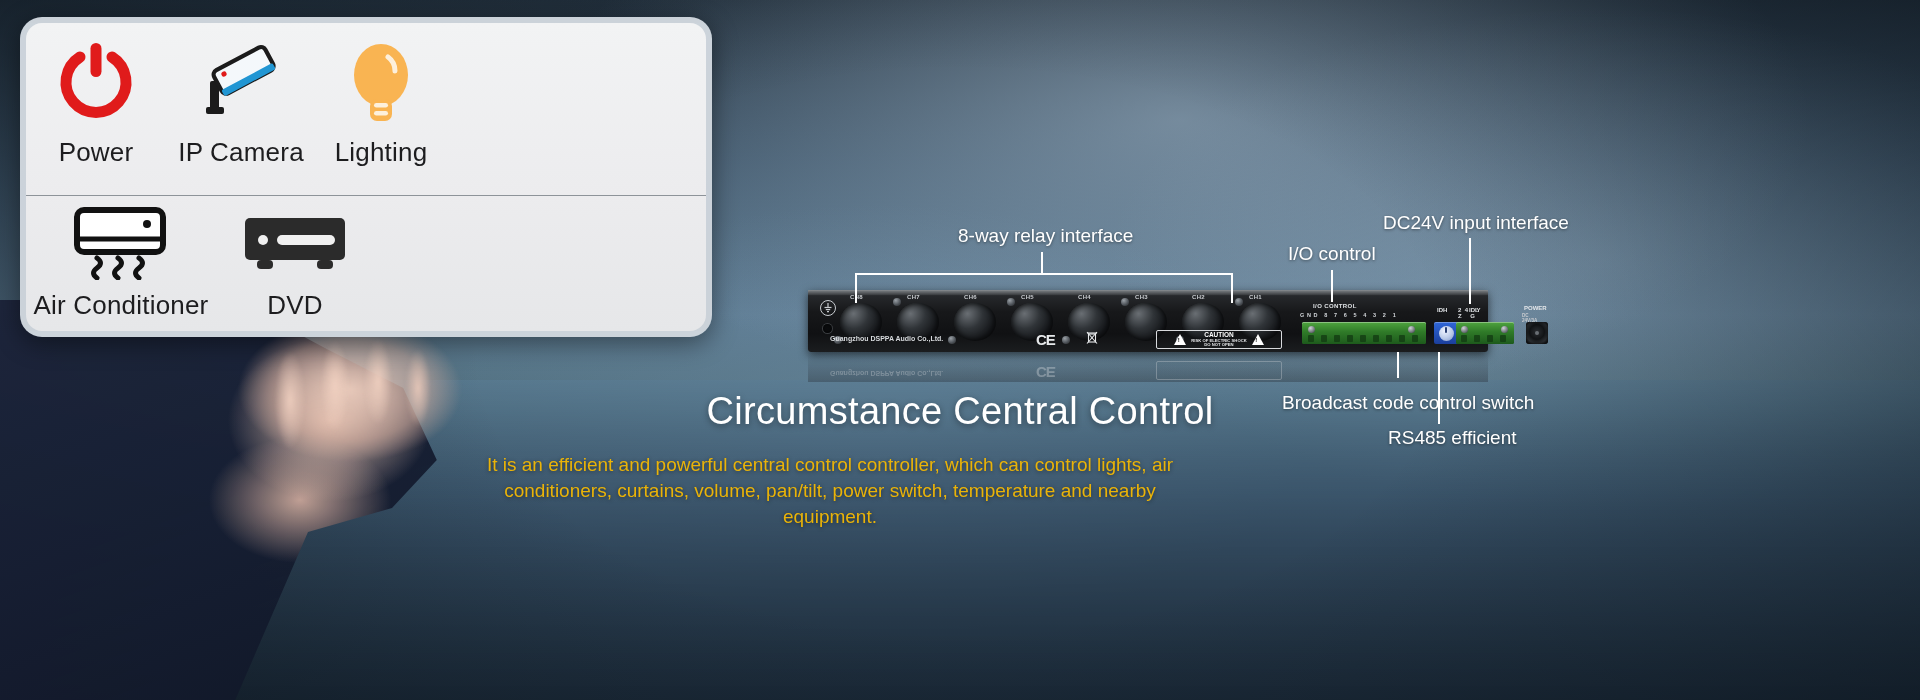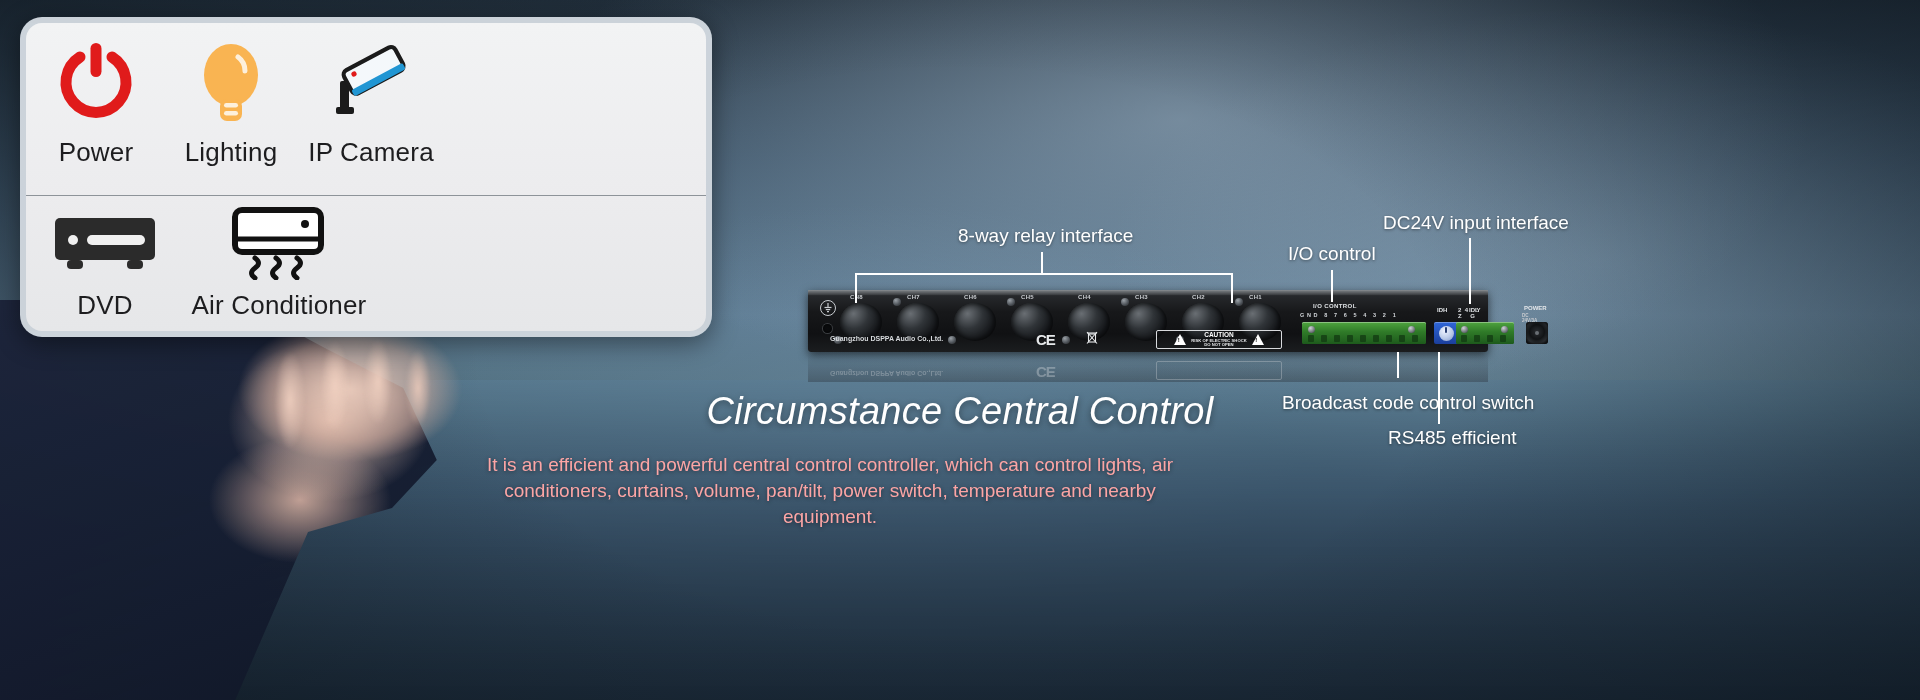--- a/index.html
+++ b/index.html
@@ -108,23 +108,23 @@
   #dcjack{position:absolute;left:718px;top:32px;width:22px;height:22px;border-radius:3px;
     background:radial-gradient(circle at 50% 45%,#2a2d31 0%,#121416 45%,#2e3236 70%,#0c0d0f 100%);
     box-shadow:inset 0 0 4px #000;}
   #dcjack::after{content:"";position:absolute;left:9px;top:9px;width:4px;height:4px;border-radius:50%;background:#6a6f74;}
   
   .callout{position:absolute;color:#fff;font-size:19px;white-space:nowrap;
     text-shadow:0 1px 3px rgba(0,0,0,.45);}
   .line{position:absolute;background:#fff;}
   
   #headline{position:absolute;left:0;right:0;top:390px;text-align:center;
-    font-size:38px;color:#ffffff;letter-spacing:.3px;text-shadow:0 2px 6px rgba(0,0,0,.4);font-style:italic;}
+    font-size:38px;color:#ffffff;letter-spacing:.3px;text-shadow:0 2px 6px rgba(0,0,0,.4);}
   #sub{position:absolute;left:480px;top:452px;width:700px;text-align:center;
-    font-size:19px;line-height:1.37;color:#fca5a5;text-shadow:0 1px 4px rgba(0,0,0,.45);}
+    font-size:19px;line-height:1.37;color:#eab308;text-shadow:0 1px 4px rgba(0,0,0,.45);}
   
   #mirror{position:absolute;left:808px;top:354px;width:680px;height:26px;overflow:hidden;
     transform:scaleY(-1);opacity:.35;}
   #mirror .m1{position:absolute;left:22px;top:3px;font-size:7px;color:#cfd3d7;font-weight:bold;}
   #mirror .m2{position:absolute;left:228px;top:-1px;font-size:15px;color:#dfe2e5;font-weight:bold;letter-spacing:-1px;}
   #mirror .m3{position:absolute;left:348px;top:0px;width:124px;height:17px;border:1px solid #cfd3d7;border-radius:2px;}
 </style>
 </head>
 <body>
 
@@ -142,80 +142,80 @@
     <div class="cell" style="width:140px">
       <div class="ico">
         <svg width="76" height="84" viewBox="0 0 76 84">
           <path d="M22 16 A30 30 0 1 0 54 16" fill="none" stroke="#e01b1b" stroke-width="11" stroke-linecap="round"></path>
           <rect x="32.5" y="2" width="11" height="34" rx="5.5" fill="#e01b1b"></rect>
         </svg>
       </div>
       <div class="lab">Power</div>
     </div>
 
-
-    <div class="cell" style="width:130px">
-      <div class="ico">
-        <svg width="66" height="84" viewBox="0 0 66 84">
-          <ellipse cx="33" cy="34" rx="27" ry="31" fill="#f9b452"></ellipse>
-          <rect x="22" y="58" width="22" height="22" rx="7" fill="#f9b452"></rect>
-          <rect x="26" y="62" width="14" height="4.6" rx="2.3" fill="#fdf0dc"></rect>
-          <rect x="26" y="70" width="14" height="4.6" rx="2.3" fill="#fdf0dc"></rect>
-          <path d="M40 16 a17 17 0 0 1 7 14" fill="none" stroke="#fdf0dc" stroke-width="5" stroke-linecap="round"></path>
-        </svg>
-      </div>
-      <div class="lab">Lighting</div>
-    </div>
 
     <div class="cell" style="width:150px">
       <div class="ico">
         <svg width="82" height="84" viewBox="0 0 82 84">
           <rect x="10" y="40" width="9" height="30" rx="2" fill="#1b1b1b"></rect>
           <rect x="6" y="66" width="18" height="7" rx="2" fill="#1b1b1b"></rect>
           <rect x="17" y="36" width="16" height="9" rx="3" fill="#1b1b1b" transform="rotate(-28 25 40)"></rect>
           <g transform="rotate(-28 45 32)">
             <rect x="16" y="16" width="58" height="26" rx="5" fill="#f4f8fb" stroke="#1b1b1b" stroke-width="4.2"></rect>
             <rect x="16" y="36" width="58" height="7" rx="2" fill="#2196d3"></rect>
             <circle cx="26" cy="23" r="2.6" fill="#e01b1b"></circle>
           </g>
         </svg>
       </div>
       <div class="lab">IP Camera</div>
     </div>
 
+    <div class="cell" style="width:130px">
+      <div class="ico">
+        <svg width="66" height="84" viewBox="0 0 66 84">
+          <ellipse cx="33" cy="34" rx="27" ry="31" fill="#f9b452"></ellipse>
+          <rect x="22" y="58" width="22" height="22" rx="7" fill="#f9b452"></rect>
+          <rect x="26" y="62" width="14" height="4.6" rx="2.3" fill="#fdf0dc"></rect>
+          <rect x="26" y="70" width="14" height="4.6" rx="2.3" fill="#fdf0dc"></rect>
+          <path d="M40 16 a17 17 0 0 1 7 14" fill="none" stroke="#fdf0dc" stroke-width="5" stroke-linecap="round"></path>
+        </svg>
+      </div>
+      <div class="lab">Lighting</div>
+    </div>
+
   </div>
 
   <div class="row" id="rowBot">
 
-
-    <div class="cell" style="width:158px">
-      <div class="ico">
-        <svg width="112" height="66" viewBox="0 0 112 66">
-          <rect x="6" y="8" width="100" height="42" rx="5" fill="#2b2b2b"></rect>
-          <circle cx="24" cy="30" r="5" fill="#f0f0f0"></circle>
-          <rect x="38" y="25" width="58" height="10" rx="5" fill="#f0f0f0"></rect>
-          <rect x="18" y="50" width="16" height="9" rx="4" fill="#2b2b2b"></rect>
-          <rect x="78" y="50" width="16" height="9" rx="4" fill="#2b2b2b"></rect>
-        </svg>
-      </div>
-      <div class="lab">DVD</div>
-    </div>
 
     <div class="cell" style="width:190px">
       <div class="ico">
         <svg width="100" height="74" viewBox="0 0 100 74">
           <rect x="6" y="4" width="86" height="42" rx="7" fill="#fff" stroke="#111" stroke-width="6"></rect>
           <line x1="8" y1="33" x2="90" y2="33" stroke="#111" stroke-width="5"></line>
           <circle cx="76" cy="18" r="4" fill="#111"></circle>
           <path d="M26 52 q7 5 0 10 q-7 5 0 10" fill="none" stroke="#111" stroke-width="5" stroke-linecap="round"></path>
           <path d="M47 52 q7 5 0 10 q-7 5 0 10" fill="none" stroke="#111" stroke-width="5" stroke-linecap="round"></path>
           <path d="M68 52 q7 5 0 10 q-7 5 0 10" fill="none" stroke="#111" stroke-width="5" stroke-linecap="round"></path>
         </svg>
       </div>
       <div class="lab">Air Conditioner</div>
+    </div>
+
+    <div class="cell" style="width:158px">
+      <div class="ico">
+        <svg width="112" height="66" viewBox="0 0 112 66">
+          <rect x="6" y="8" width="100" height="42" rx="5" fill="#2b2b2b"></rect>
+          <circle cx="24" cy="30" r="5" fill="#f0f0f0"></circle>
+          <rect x="38" y="25" width="58" height="10" rx="5" fill="#f0f0f0"></rect>
+          <rect x="18" y="50" width="16" height="9" rx="4" fill="#2b2b2b"></rect>
+          <rect x="78" y="50" width="16" height="9" rx="4" fill="#2b2b2b"></rect>
+        </svg>
+      </div>
+      <div class="lab">DVD</div>
     </div>
 
   </div>
 </div>
 
 <div id="device">
   <div id="devTopEdge"></div>
 
   <div id="gnd">
     <svg width="14" height="14" viewBox="0 0 14 14" style="display:block">

